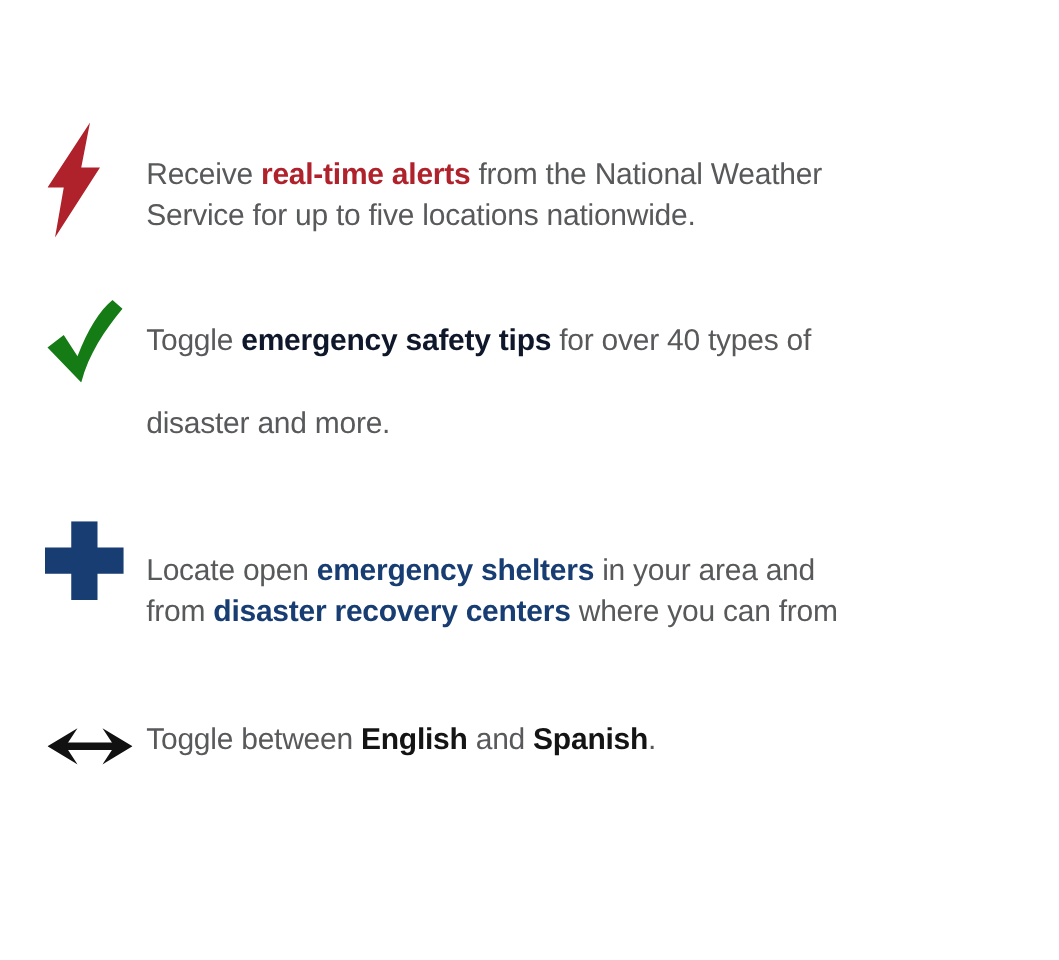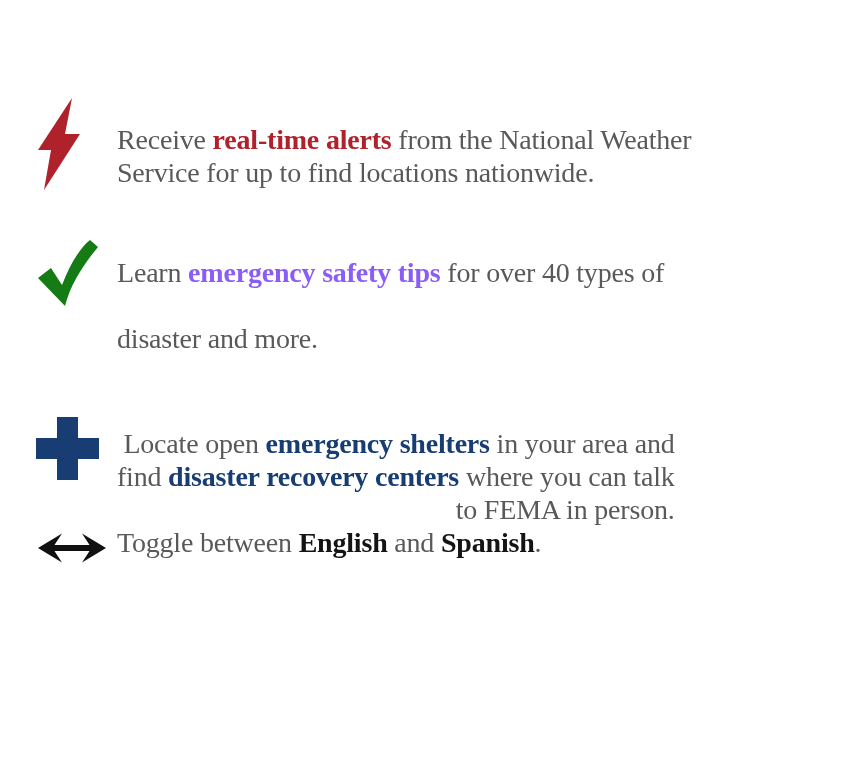--- a/index.html
+++ b/index.html
@@ -20,74 +20,73 @@
     display: flex;
     align-items: flex-start;
   }
   .icon-cell {
     flex: 0 0 81px;
     width: 81px;
   }
   .icon-cell svg { display: block; }
   .feature-text {
     margin: 0;
-    font-size: 28px;
+    font-size: 24px;
     line-height: 33px;
     letter-spacing: -0.2px;
     color: #58595b;
     font-weight: 400;
-    font-family: Liberation Serif, serif;
   }
   .b { font-weight: 700; }
   .red   { color: #b0222b; }
-  .green { color: #8b5cf6; }
+  .green { color: #0f172a; }
   .blue  { color: #173d72; }
   .black { color: #141414; }
 
   
   .row-alerts   { margin-top: 0; }
   .row-alerts   .feature-text { margin-top: 25px; }
   .row-alerts   .icon-cell svg { margin-left: 2px; }
   .row-tips     { margin-top: 50px; }
   .row-tips     .feature-text { margin-top: 16px; }
   .row-shelters { margin-top: 62px; }
-  .row-shelters .feature-text { margin-top: 10px; text-align: right; }
-  .row-language { }
+  .row-shelters .feature-text { margin-top: 23px; }
+  .row-language { margin-top: 69px; }
   .row-language .icon-cell svg { margin-top: 6px; margin-left: 2px; }
 </style>
 </head>
 <body>
 
 <div class="page">
 
   <div class="feature row-alerts">
     <div class="icon-cell">
       <svg width="42" height="92" viewBox="0 0 42 92" aria-hidden="true">
         <polygon points="34,0 0,52 13,52 6,92 42,36 27,36" fill="#b0222b"></polygon>
       </svg>
     </div>
-    <p class="feature-text"><span>Receive </span><span class="b red">real-time alerts</span><span> from the National Weather</span><br><span>Service for up to find locations nationwide.</span></p>
+    <p class="feature-text"><span>Receive </span><span class="b red">real-time alerts</span><span> from the National Weather</span><br><span>Service for up to five locations nationwide.</span></p>
   </div>
 
   <div class="feature row-tips">
     <div class="icon-cell">
       <svg width="64" height="66" viewBox="0 0 64 66" aria-hidden="true">
         <path d="M2 38 L15 28 L26 45 C34 24 44 8 54 0 L62 7 C48 24 35 43 29 66 Z" fill="#157b15"></path>
       </svg>
     </div>
-    <p class="feature-text"><span>Learn </span><span class="b green">emergency safety tips</span><span> for over 40 types of</span><br><br><span>disaster and more.</span></p>
+    <p class="feature-text"><span>Toggle </span><span class="b green">emergency safety tips</span><span> for over 40 types of</span><br><br><span>disaster and more.</span></p>
   </div>
 
   <div class="feature row-shelters">
     <div class="icon-cell">
       <svg width="63" height="63" viewBox="0 0 63 63" aria-hidden="true">
         <path d="M21 0 H42 V21 H63 V42 H42 V63 H21 V42 H0 V21 H21 Z" fill="#173d72"></path>
       </svg>
     </div>
-    <p class="feature-text"><span>Locate open </span><span class="b blue">emergency shelters</span><span> in your area and</span><br><span>find </span><span class="b blue">disaster recovery centers</span><span> where you can talk</span><br><span>to FEMA in person.</span></p>
+    <p class="feature-text"><span>Locate open </span><span class="b blue">emergency shelters</span><span> in your area and</span><br><span>from </span><span class="b blue">disaster recovery centers</span><span> where you can from</span><br></p>
   </div>
 
   <div class="feature row-language">
     <div class="icon-cell">
       <svg width="68" height="32" viewBox="0 0 68 32" aria-hidden="true">
         <rect x="12" y="13" width="44" height="6" fill="#111111"></rect>
         <polygon points="0,16 24,1.5 14.5,16 24,30.5" fill="#111111"></polygon>
         <polygon points="68,16 44,1.5 53.5,16 44,30.5" fill="#111111"></polygon>
       </svg>
     </div>

